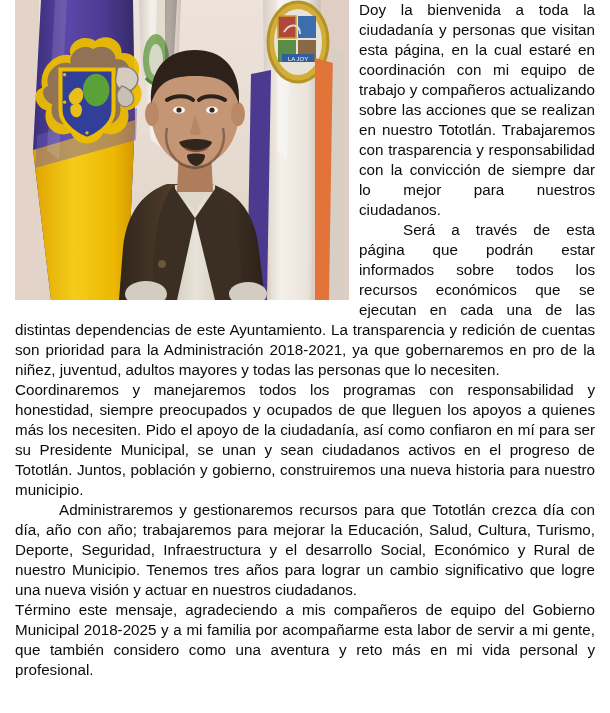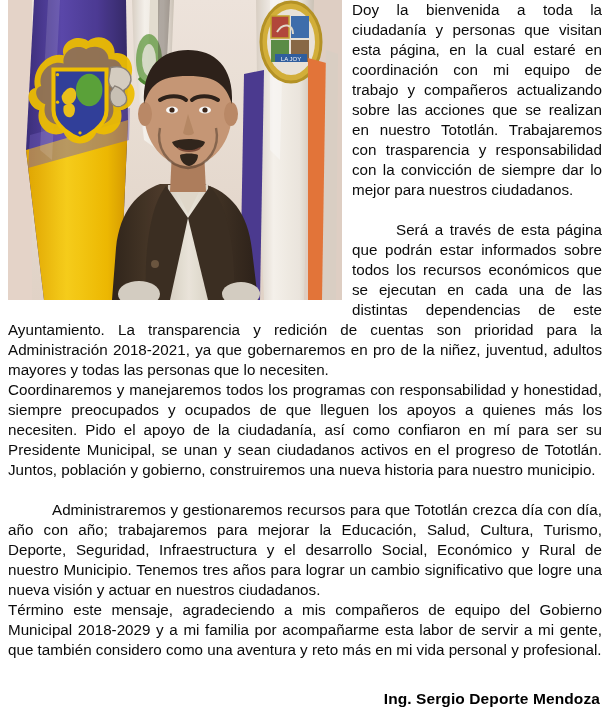--- a/index.html
+++ b/index.html
@@ -12,21 +12,21 @@
     height: 713px;
     overflow: hidden;
     font-family: "Liberation Sans", sans-serif;
   }
   .page {
     position: relative;
     width: 610px;
     height: 534px;
     background: #ffffff;
     box-sizing: border-box;
-    padding: 0 8px;
+    padding: 0 15px;
   }
   .article {
     font-family: "Liberation Sans", sans-serif;
     font-size: 15.2px;
     line-height: 20px;
     color: #0b0b0b;
     text-align: justify;
     text-justify: inter-word;
   }
   
@@ -35,21 +35,21 @@
     width: 334px;
     height: 300px;
     margin: 0 10px 2px 0;
     position: relative;
     overflow: hidden;
     background: #e8ddd6;
   }
   .portrait svg { display: block; width: 334px; height: 300px; }
 
   .para { margin: 0; }
-  .para + .para.spaced { margin-top: 20px; }
+  .para + .para.spaced { }
   .indent::before {
     content: "";
     display: inline-block;
     width: 44px;
   }
 
   
   .signature {
     margin-top: 28px;
     text-align: right;
@@ -220,21 +220,21 @@
       </g>
       <rect x="0" y="0" width="334" height="300" fill="#6a4f3a" opacity="0.04"></rect>
     </svg>
   </div>
 
   <div class="article">
     <p class="para">Doy la bienvenida a toda la ciudadanía y personas que visitan esta página, en la cual estaré en coordinación con mi equipo de trabajo y compañeros actualizando sobre las acciones que se realizan en nuestro Tototlán. Trabajaremos con trasparencia y responsabilidad con la convicción de siempre dar lo mejor para nuestros ciudadanos.</p>
     <p class="para spaced indent">Será a través de esta página que podrán estar informados sobre todos los recursos económicos que se ejecutan en cada una de las distintas dependencias de este Ayuntamiento. La transparencia y redición de cuentas son prioridad para la Administración 2018-2021, ya que gobernaremos en pro de la niñez, juventud, adultos mayores y todas las personas que lo necesiten.</p>
     <p class="para">Coordinaremos y manejaremos todos los programas con responsabilidad y honestidad, siempre preocupados y ocupados de que lleguen los apoyos a quienes más los necesiten. Pido el apoyo de la ciudadanía, así como confiaron en mí para ser su Presidente Municipal, se unan y sean ciudadanos activos en el progreso de Tototlán. Juntos, población y gobierno, construiremos una nueva historia para nuestro municipio.</p>
     <p class="para spaced indent">Administraremos y gestionaremos recursos para que Tototlán crezca día con día, año con año; trabajaremos para mejorar la Educación, Salud, Cultura, Turismo, Deporte, Seguridad, Infraestructura y el desarrollo Social, Económico y Rural de nuestro Municipio. Tenemos tres años para lograr un cambio significativo que logre una nueva visión y actuar en nuestros ciudadanos.</p>
-    <p class="para">Término este mensaje, agradeciendo a mis compañeros de equipo del Gobierno Municipal 2018-2029 y a mi familia por acompañarme esta labor de servir a mi gente, que también considero como una aventura y reto más en mi vida personal y profesional.</p>
+    <p class="para">Término este mensaje, agradeciendo a mis compañeros de equipo del Gobierno Municipal 2018-2025 y a mi familia por acompañarme esta labor de servir a mi gente, que también considero como una aventura y reto más en mi vida personal y profesional.</p>
   </div>
 
   <div class="signature">
     <div class="sig-name">Ing. Sergio Deporte Mendoza</div>
     <div class="sig-title">Presidente Municipal Tototlán, Jalisco</div>
   </div>
 
 </div>
 
 </body></html>

